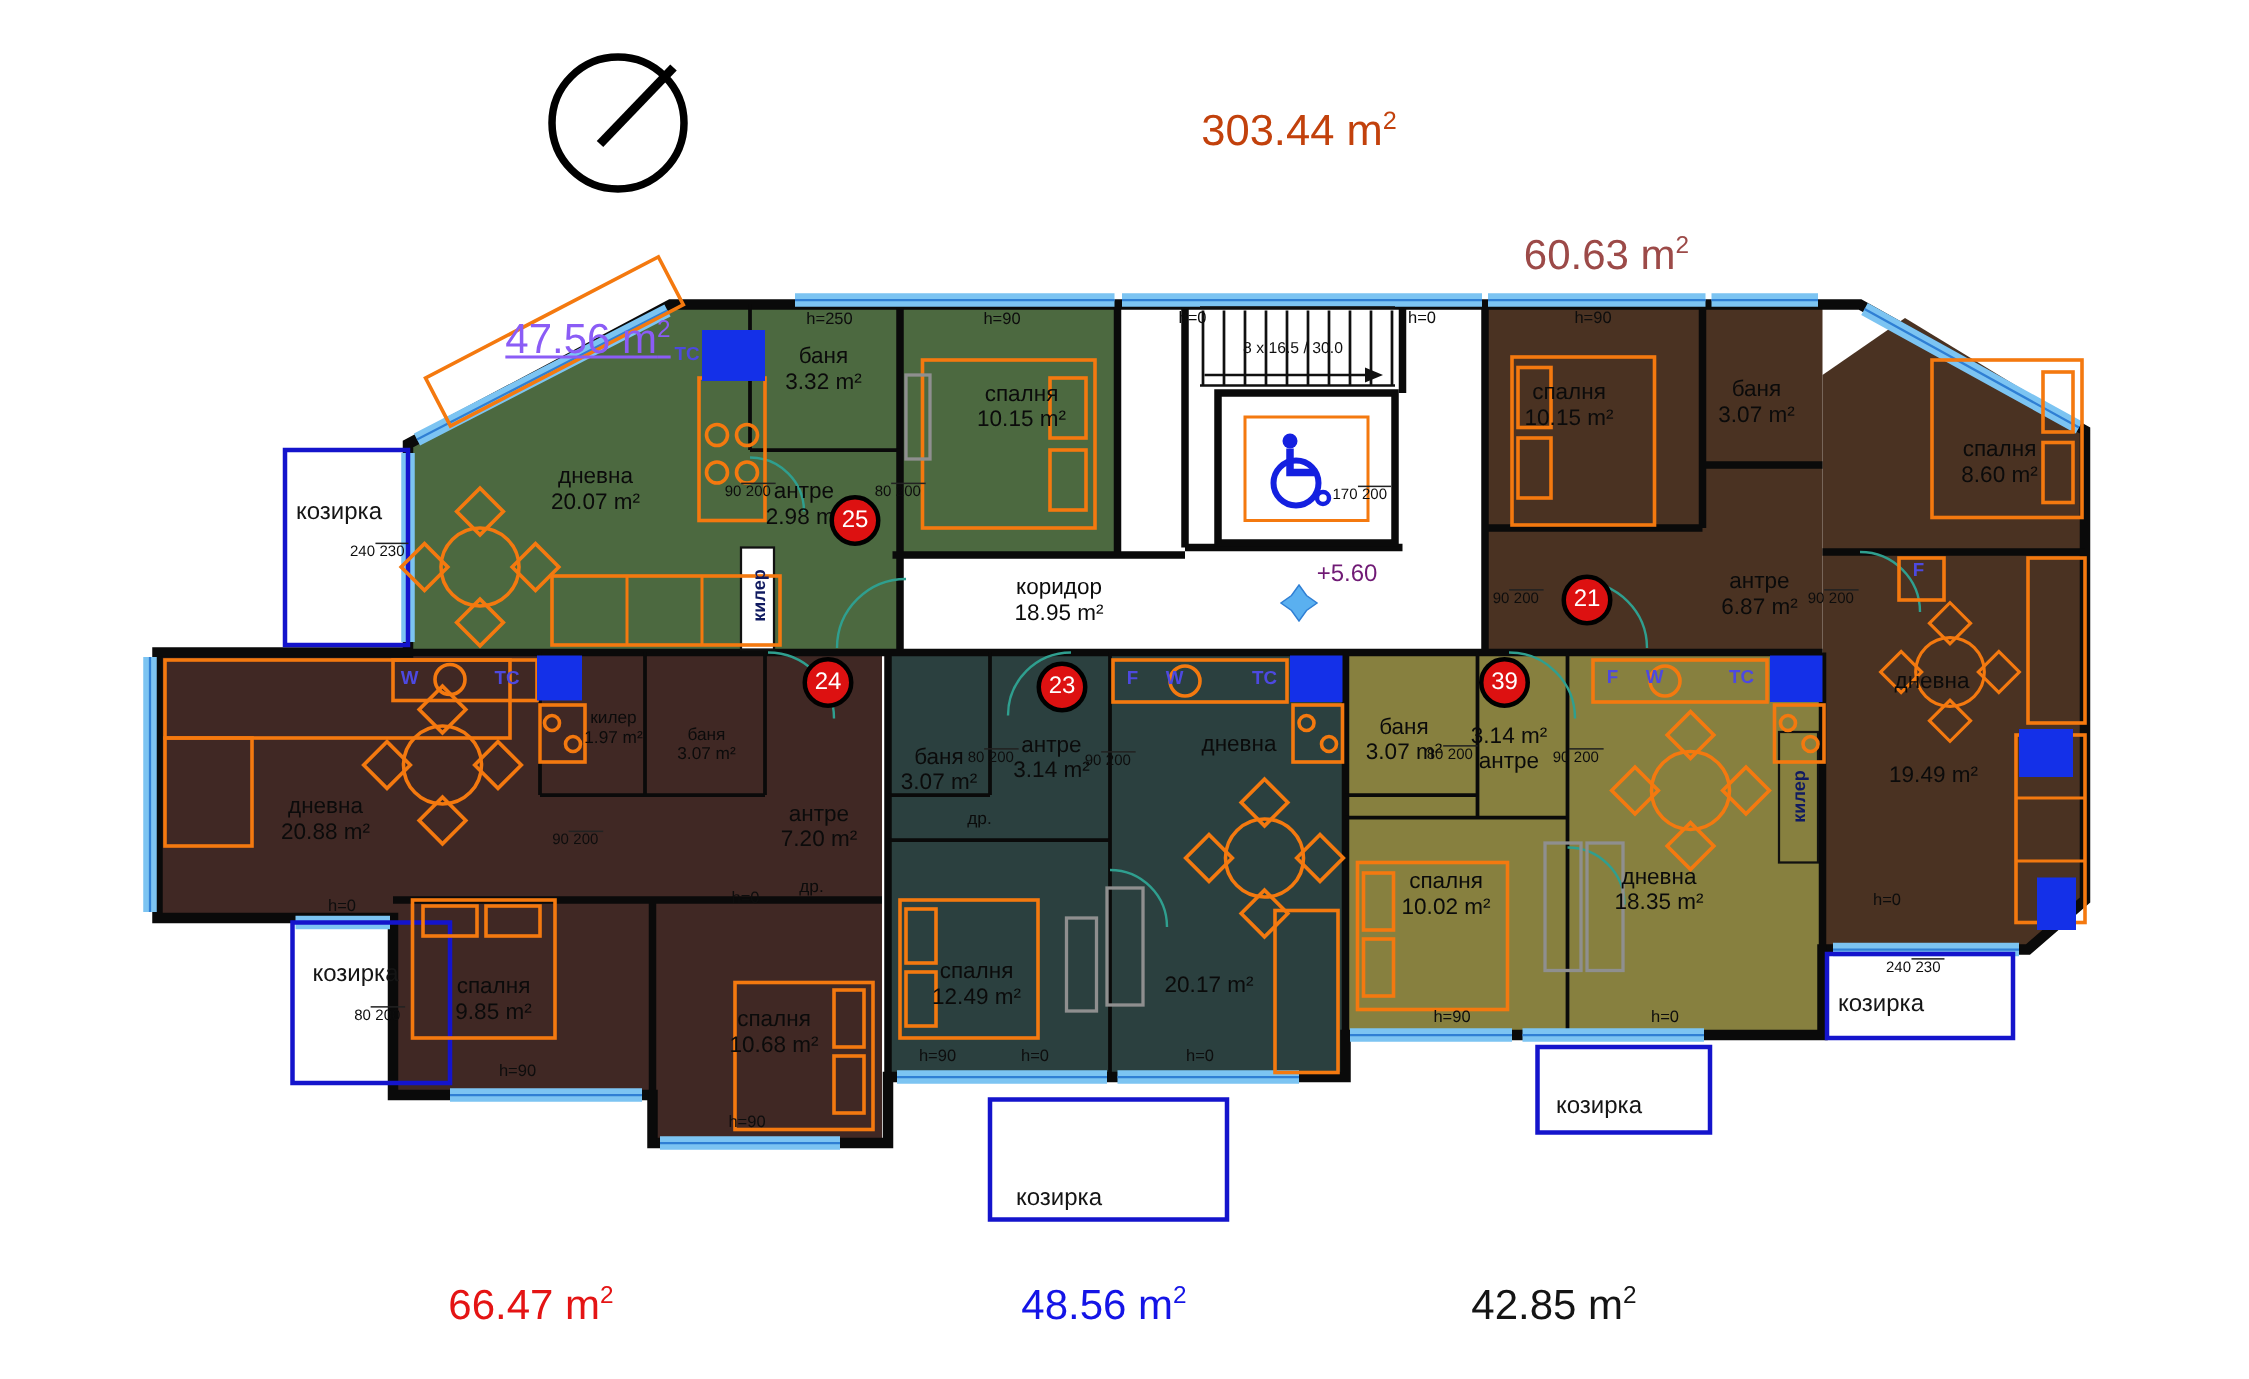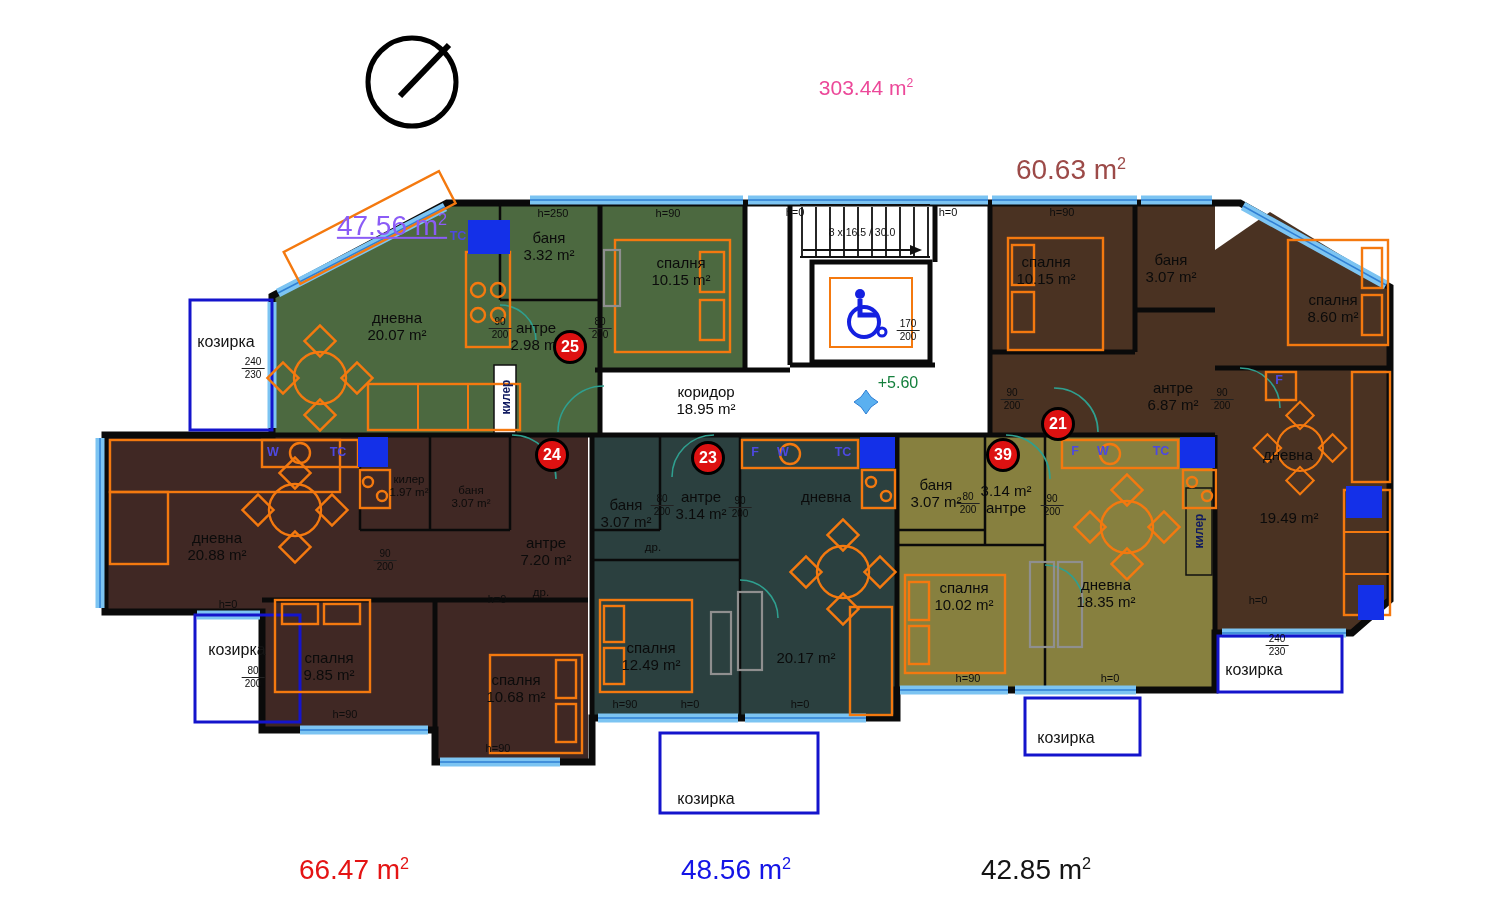--- a/index.html
+++ b/index.html
@@ -22,33 +22,33 @@
   .northic{stroke:#000;fill:none;}
   .star{fill:#5ab0f0;stroke:var(--winline);stroke-width:1;}
   .wcblue{stroke:#1420e0;fill:none;}
   
   .abs{position:absolute;transform:translate(-50%,-50%);white-space:nowrap;}
   .rlabel{text-align:center;font-size:15px;line-height:1.12;color:#0b0b0b;}
   .rlabel.sm{font-size:11.5px;}
   .vlabel{font-size:12px;font-weight:bold;color:#101a60;
           transform:translate(-50%,-50%) rotate(-90deg);}
   .badge{width:28px;height:28px;border-radius:50%;background:var(--badge);
-         border:3.5px solid #000;color:#fff;font-weight:bold;font-size:16px;
+         border:3.5px solid #000;color:#fff;font-weight:normal;font-size:16px;
          display:flex;align-items:center;justify-content:center;}
   .canopy-lbl{font-size:16px;color:#151515;text-align:right;}
   .title-floor{font-size:31px;color:#101010;}
-  .title-area{font-size:21px;color:#ec4899;}
+  .title-area{font-size:29px;color:#c2410c;}
   .area-sum{font-size:28px;margin-top:44px;}
   sup{font-size:58%;}
   .stairs-lbl{font-size:10.5px;color:#101010;}
-  .level-lbl{font-size:16px;color:#15803d;}
+  .level-lbl{font-size:16px;color:#701a75;}
   
   .ann{position:absolute;transform:translate(-50%,-50%);white-space:nowrap;color:#0d0d0d;}
   .ann.h{font-size:11px;}
-  .ann.dim{font-size:10px;display:flex;flex-direction:column;align-items:center;line-height:1.15;}
+  .ann.dim{font-size:10px;display:flex;flex-direction:row;align-items:center;line-height:1.15;}
   .ann.dim .bot{border-top:1px solid #222;padding:0 3px;}
   .ann.app{font-size:12.5px;font-weight:bold;color:#4d49e0;}
 </style>
 </head>
 <body>
 
 <div id="stage">
 
   <svg id="plansvg" width="1499" height="919" viewBox="0 0 1499 919">
 
@@ -324,21 +324,21 @@
     <div>коридор</div>
       <div>18.95 m²</div>
     </div>
   <div class="abs level-lbl" style="left:898px;top:383px">+5.60</div>
   <div class="abs stairs-lbl" style="left:862px;top:232px">8 x 16.5 / 30.0</div>
 
   <div class="abs badge" style="left:570px;top:347px">25</div>
   <div class="abs badge" style="left:552px;top:455px">24</div>
   <div class="abs badge" style="left:708px;top:458px">23</div>
   <div class="abs badge" style="left:1003px;top:455px">39</div>
-  <div class="abs badge" style="left:1058px;top:424px">21</div>
+  <div class="abs badge" style="left:1058px;top:400px">21</div>
 
   <div class="abs canopy-lbl" style="left:226px;top:342px">козирка</div>
   <div class="abs canopy-lbl" style="left:237px;top:650px">козирка</div>
   <div class="abs canopy-lbl" style="left:706px;top:799px">козирка</div>
   <div class="abs canopy-lbl" style="left:1066px;top:738px">козирка</div>
   <div class="abs canopy-lbl" style="left:1254px;top:670px">козирка</div>
 
   <div id="ann-layer">
       <div class="ann h" style="left: 553px; top: 213px;">h=250</div>
       <div class="ann h" style="left: 668px; top: 213px;">h=90</div>

